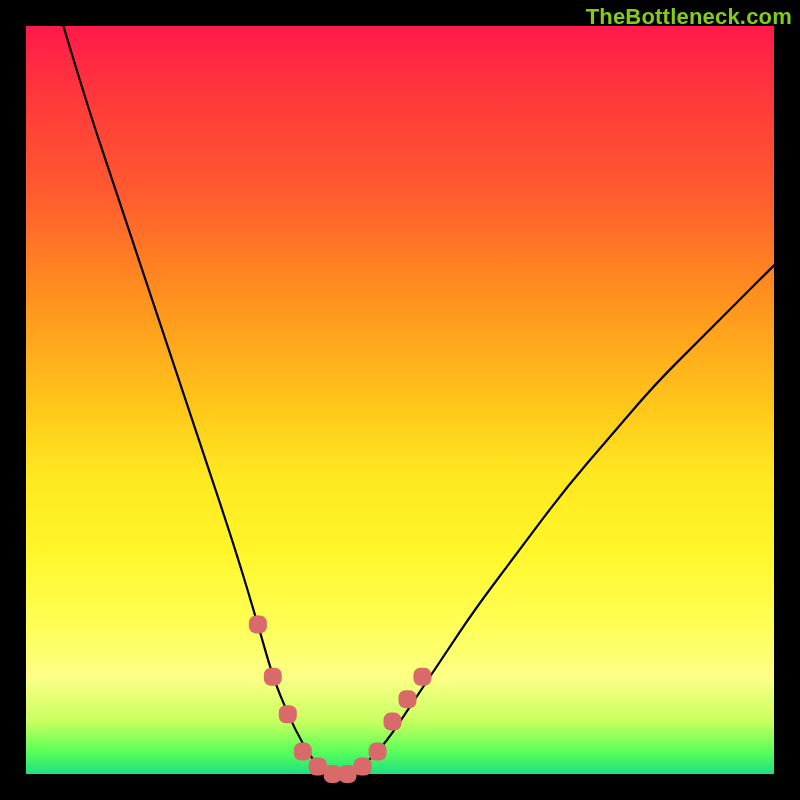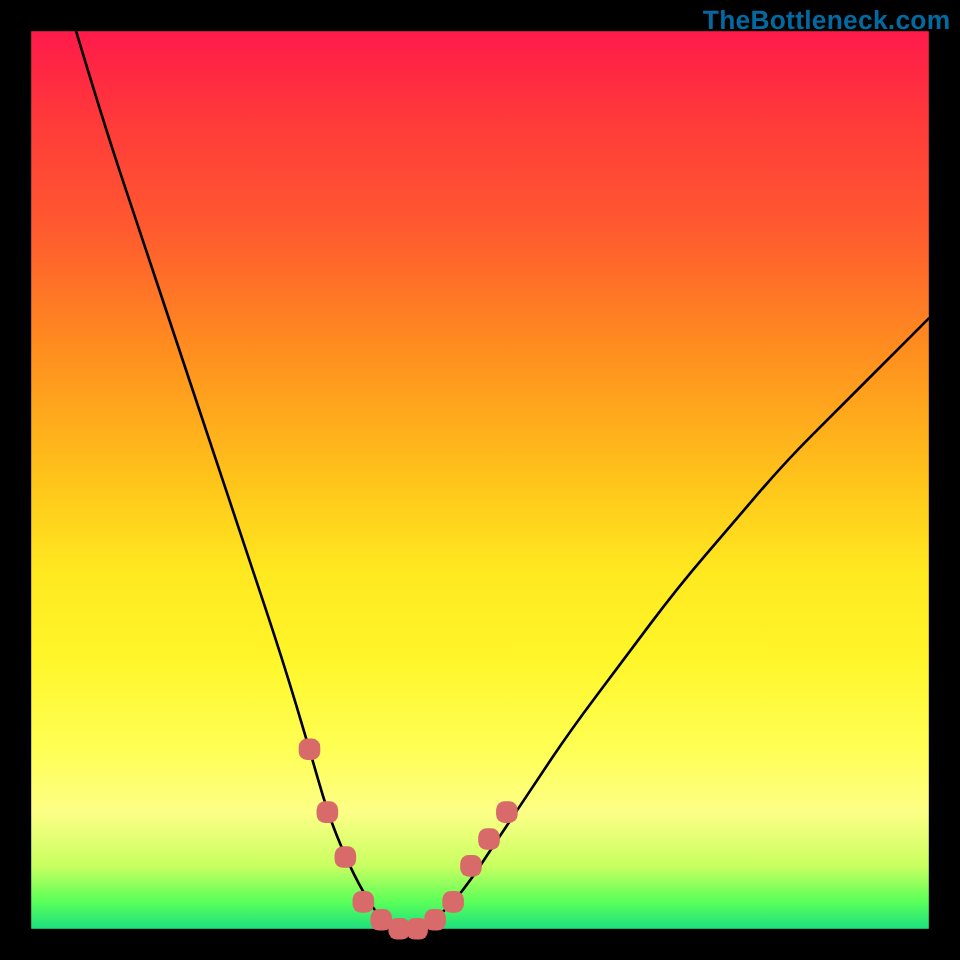--- a/index.html
+++ b/index.html
@@ -39,21 +39,21 @@
       #1de080 100%
     );
   }
   .watermark {
     position: absolute;
     top: 4px;
     right: 8px;
     font-family: Arial, Helvetica, sans-serif;
     font-size: 22px;
     font-weight: 600;
-    color: #0369a1;
+    color: #84cc16;
     letter-spacing: 0.2px;
     user-select: none;
   }
   svg.curves {
     position: absolute;
     left: 0;
     top: 0;
     width: 748px;
     height: 748px;
     overflow: visible;

